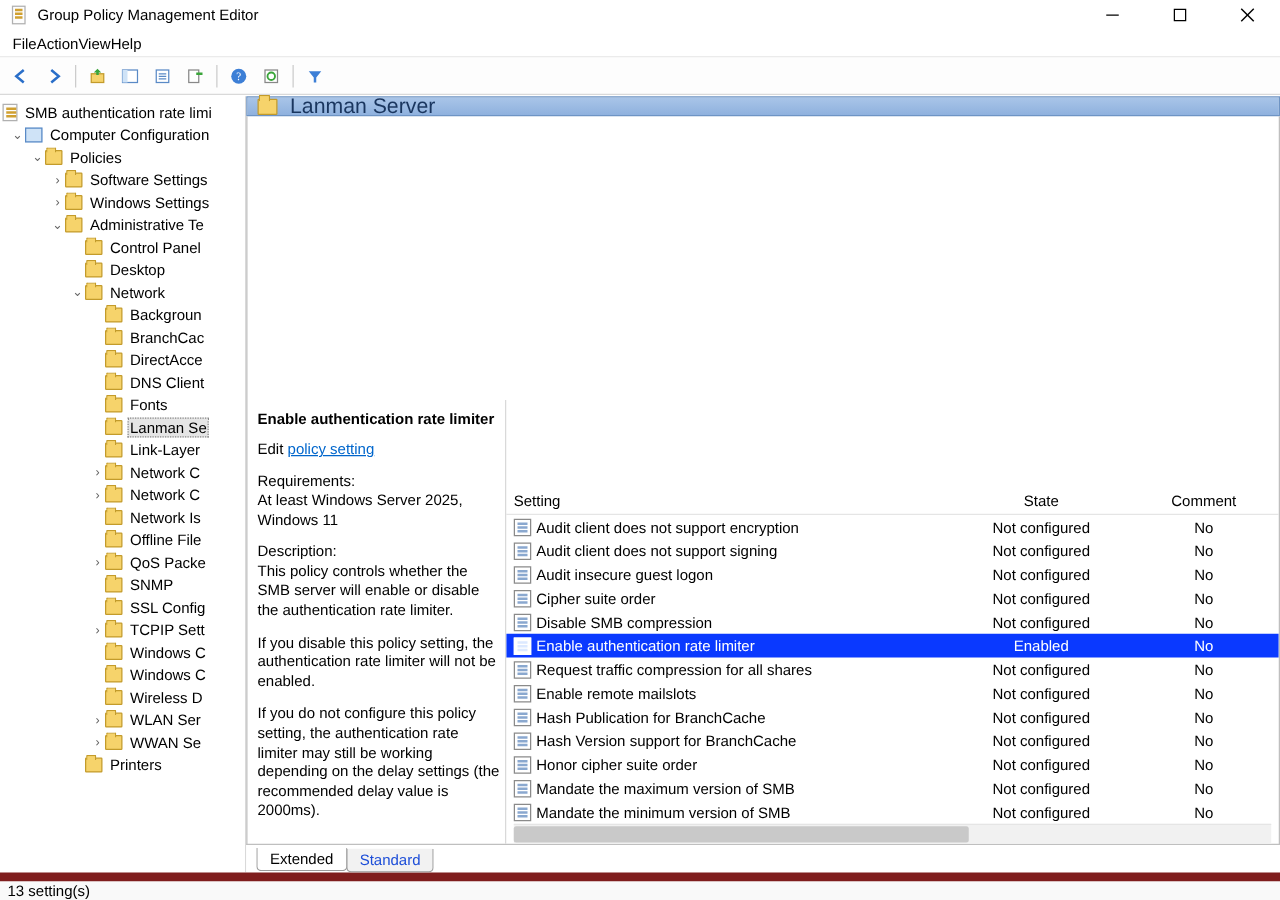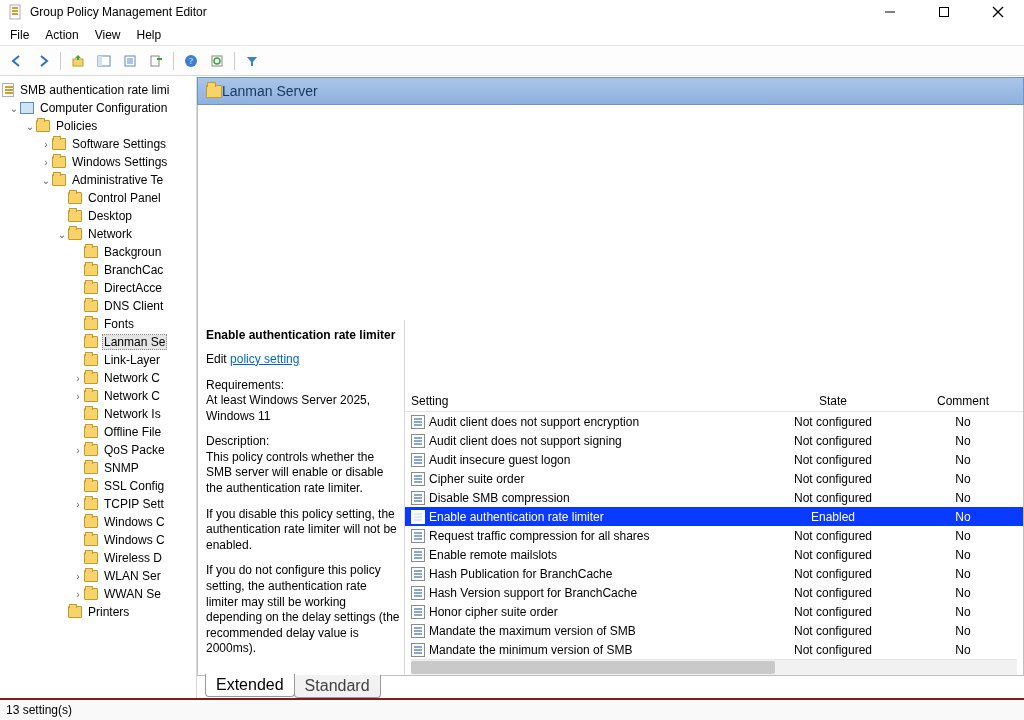--- a/index.html
+++ b/index.html
@@ -2,38 +2,38 @@
 <html><head>
 <meta charset="utf-8">
 <style>
   * { box-sizing: border-box; margin: 0; padding: 0; }
   body { font-family: "Segoe UI", Tahoma, sans-serif; font-size: 12px; color: #000; background: #fff; width: 1024px; height: 720px; overflow: hidden; display: flex; flex-direction: column; }
   .titlebar { height: 24px; display: flex; align-items: center; padding: 0 8px; background: #fff; }
   .titlebar .app-icon { width: 16px; height: 16px; margin-right: 6px; }
   .titlebar .title { flex: 1; font-size: 12px; }
   .titlebar .winbtns { display: flex; gap: 18px; }
   .titlebar .winbtn { width: 36px; height: 24px; display: flex; align-items: center; justify-content: center; }
-  .menubar { height: 22px; display: flex; align-items: center; gap: 16px; padding: 0 10px; border-bottom: 1px solid #e5e5e5; font-size: 12px; }
+  .menubar { height: 22px; display: flex; align-items: center; padding: 0 10px; border-bottom: 1px solid #e5e5e5; font-size: 12px; }
   .menubar span { cursor: default; }
   .toolbar { height: 30px; display: flex; align-items: center; gap: 4px; padding: 2px 6px; border-bottom: 1px solid #d9d9d9; background: #fdfdfd; }
   .toolbar .tbtn { width: 22px; height: 22px; display:flex; align-items:center; justify-content:center; border:1px solid transparent; }
   .toolbar .sep { width:1px; height:18px; background:#ccc; margin:0 2px; }
   .client { flex:1; display:flex; min-height:0; border-top:1px solid #fff; }
   .tree { width: 197px; border-right: 1px solid #d9d9d9; overflow:hidden; font-size:12px; padding:4px 0; }
   .tree-row { display:flex; align-items:center; height:18px; white-space:nowrap; padding-right:4px; }
   .tree-row .exp { width:12px; text-align:center; color:#666; font-size:10px; cursor:default; }
   .tree-row .label { padding: 0 2px; }
   .tree-row.selected .label { background:#e5e5e5; border:1px dotted #888; padding:0 1px; }
   .folder-icon { width:14px; height:12px; margin-right:4px; background:#f6d36b; border:1px solid #c39b2b; border-radius:1px; position:relative; }
   .folder-icon::before { content:""; position:absolute; top:-3px; left:0; width:6px; height:3px; background:#f6d36b; border:1px solid #c39b2b; border-bottom:none; border-radius:1px 1px 0 0; }
   .comp-icon { width:14px; height:12px; margin-right:4px; background:#cfe3f7; border:1px solid #5a8ac6; }
   .gpo-icon { width:12px; height:14px; margin-right:4px; background:#fdfdfd; border:1px solid #b0b0b0; position:relative; }
   .gpo-icon::after{content:"";position:absolute;top:2px;left:2px;width:8px;height:2px;background:#d0a030;box-shadow:0 3px 0 #d0a030,0 6px 0 #d0a030;}
   .rightpane { flex:1; display:flex; flex-direction:column; min-width:0; }
-  .header-band { height:28px; background: linear-gradient(#a9c5e8,#8fb1de); border:1px solid #6e94c4; display:flex; align-items:center; padding-left:8px; gap:0; color:#1a365f; font-size:14px; }
+  .header-band { height:16px; background: linear-gradient(#a9c5e8,#8fb1de); border:1px solid #6e94c4; display:flex; align-items:center; padding-left:8px; gap:10px; color:#1a365f; font-size:17px; }
   .header-band .hfolder { width:16px; height:13px; background:#f6d36b; border:1px solid #c39b2b; border-radius:1px; position:relative; }
   .header-band .hfolder::before{content:"";position:absolute;top:-4px;left:0;width:7px;height:4px;background:#f6d36b;border:1px solid #c39b2b;border-bottom:none;border-radius:1px 1px 0 0;}
   .header-band .htext{ font-weight:400; }
   .body-split { flex:1; display:flex; min-height:0; border:1px solid #bfbfbf; border-top:none;align-items:flex-end; }
   .desc-pane { width: 207px; padding: 8px 4px 8px 8px; font-size:12px; line-height:1.3; border-right:1px solid #d9d9d9; overflow:hidden; }
   .desc-pane .title { font-weight:700; margin-bottom:8px; }
   .desc-pane a { color:#0066cc; text-decoration:underline; }
   .desc-pane p { margin-bottom:10px; }
   .list-wrap { flex:1; display:flex; flex-direction:column; min-width:0; }
   .list-header { display:flex; height:22px; align-items:center; font-size:12px; border-bottom:1px solid #e5e5e5; }
@@ -47,23 +47,23 @@
   .list-row .setting-icon { width:14px; height:14px; margin-right:4px; border:1px solid #8a8a8a; background:#fff; position:relative; flex-shrink:0; }
   .list-row .setting-icon::after{content:"";position:absolute;top:2px;left:2px;width:8px;height:2px;background:#8aa8cf;box-shadow:0 3px 0 #8aa8cf,0 6px 0 #8aa8cf;}
   .list-row.selected .setting-icon{border-color:#fff;}
   .list-row.selected .setting-icon::after{background:#dce9ff;box-shadow:0 3px 0 #dce9ff,0 6px 0 #dce9ff;}
   .list-row .s { flex:1; min-width:0; white-space:nowrap; overflow:hidden; text-overflow:ellipsis; }
   .list-row .st { width:140px; text-align:center; }
   .list-row .cm { width:120px; text-align:center; }
   .hscroll { height:16px; border-top:1px solid #e5e5e5; background:#f1f1f1; position:relative; margin:0 6px; }
   .hscroll .thumb { position:absolute; left:0; top:1px; height:13px; width:60%; background:#c9c9c9; border-radius:2px; }
   .tabs { height:22px; display:flex; align-items:flex-end; padding-left:8px; background:#fff; }
-  .tab { border:1px solid #9a9a9a; border-top:none; border-bottom-left-radius:4px; border-bottom-right-radius:4px; padding:2px 10px; font-size:16px; background:#fff; margin-right:-1px; position:relative; top:-1px;}
-  .tab.inactive { background:#f2f2f2; color:#404040; top:0; }
-  .statusbar { height:22px; border-top:2px solid #7f1d1d; display:flex; align-items:center; padding:0 6px; font-size:12px; background:#f9f9f9; }
+  .tab { border:1px solid #9a9a9a; border-top:none; border-bottom-left-radius:4px; border-bottom-right-radius:4px; padding:2px 10px; font-size:12px; background:#fff; margin-right:-1px; position:relative; top:-1px;}
+  .tab.inactive { background:#f2f2f2; color:#1d4ed8; top:0; }
+  .statusbar { height:22px; border-top:7px solid #7f1d1d; display:flex; align-items:center; padding:0 6px; font-size:12px; background:#f9f9f9; }
   svg { display:block; }
 </style>
 </head>
 <body>
 
 <div class="titlebar">
   <span class="app-icon">
     <svg width="16" height="16">
         <rect x="2" y="1" width="10" height="14" fill="#fdfdfd" stroke="#b0b0b0"></rect>
         <rect x="4" y="3" width="6" height="2" fill="#d0a030"></rect>

